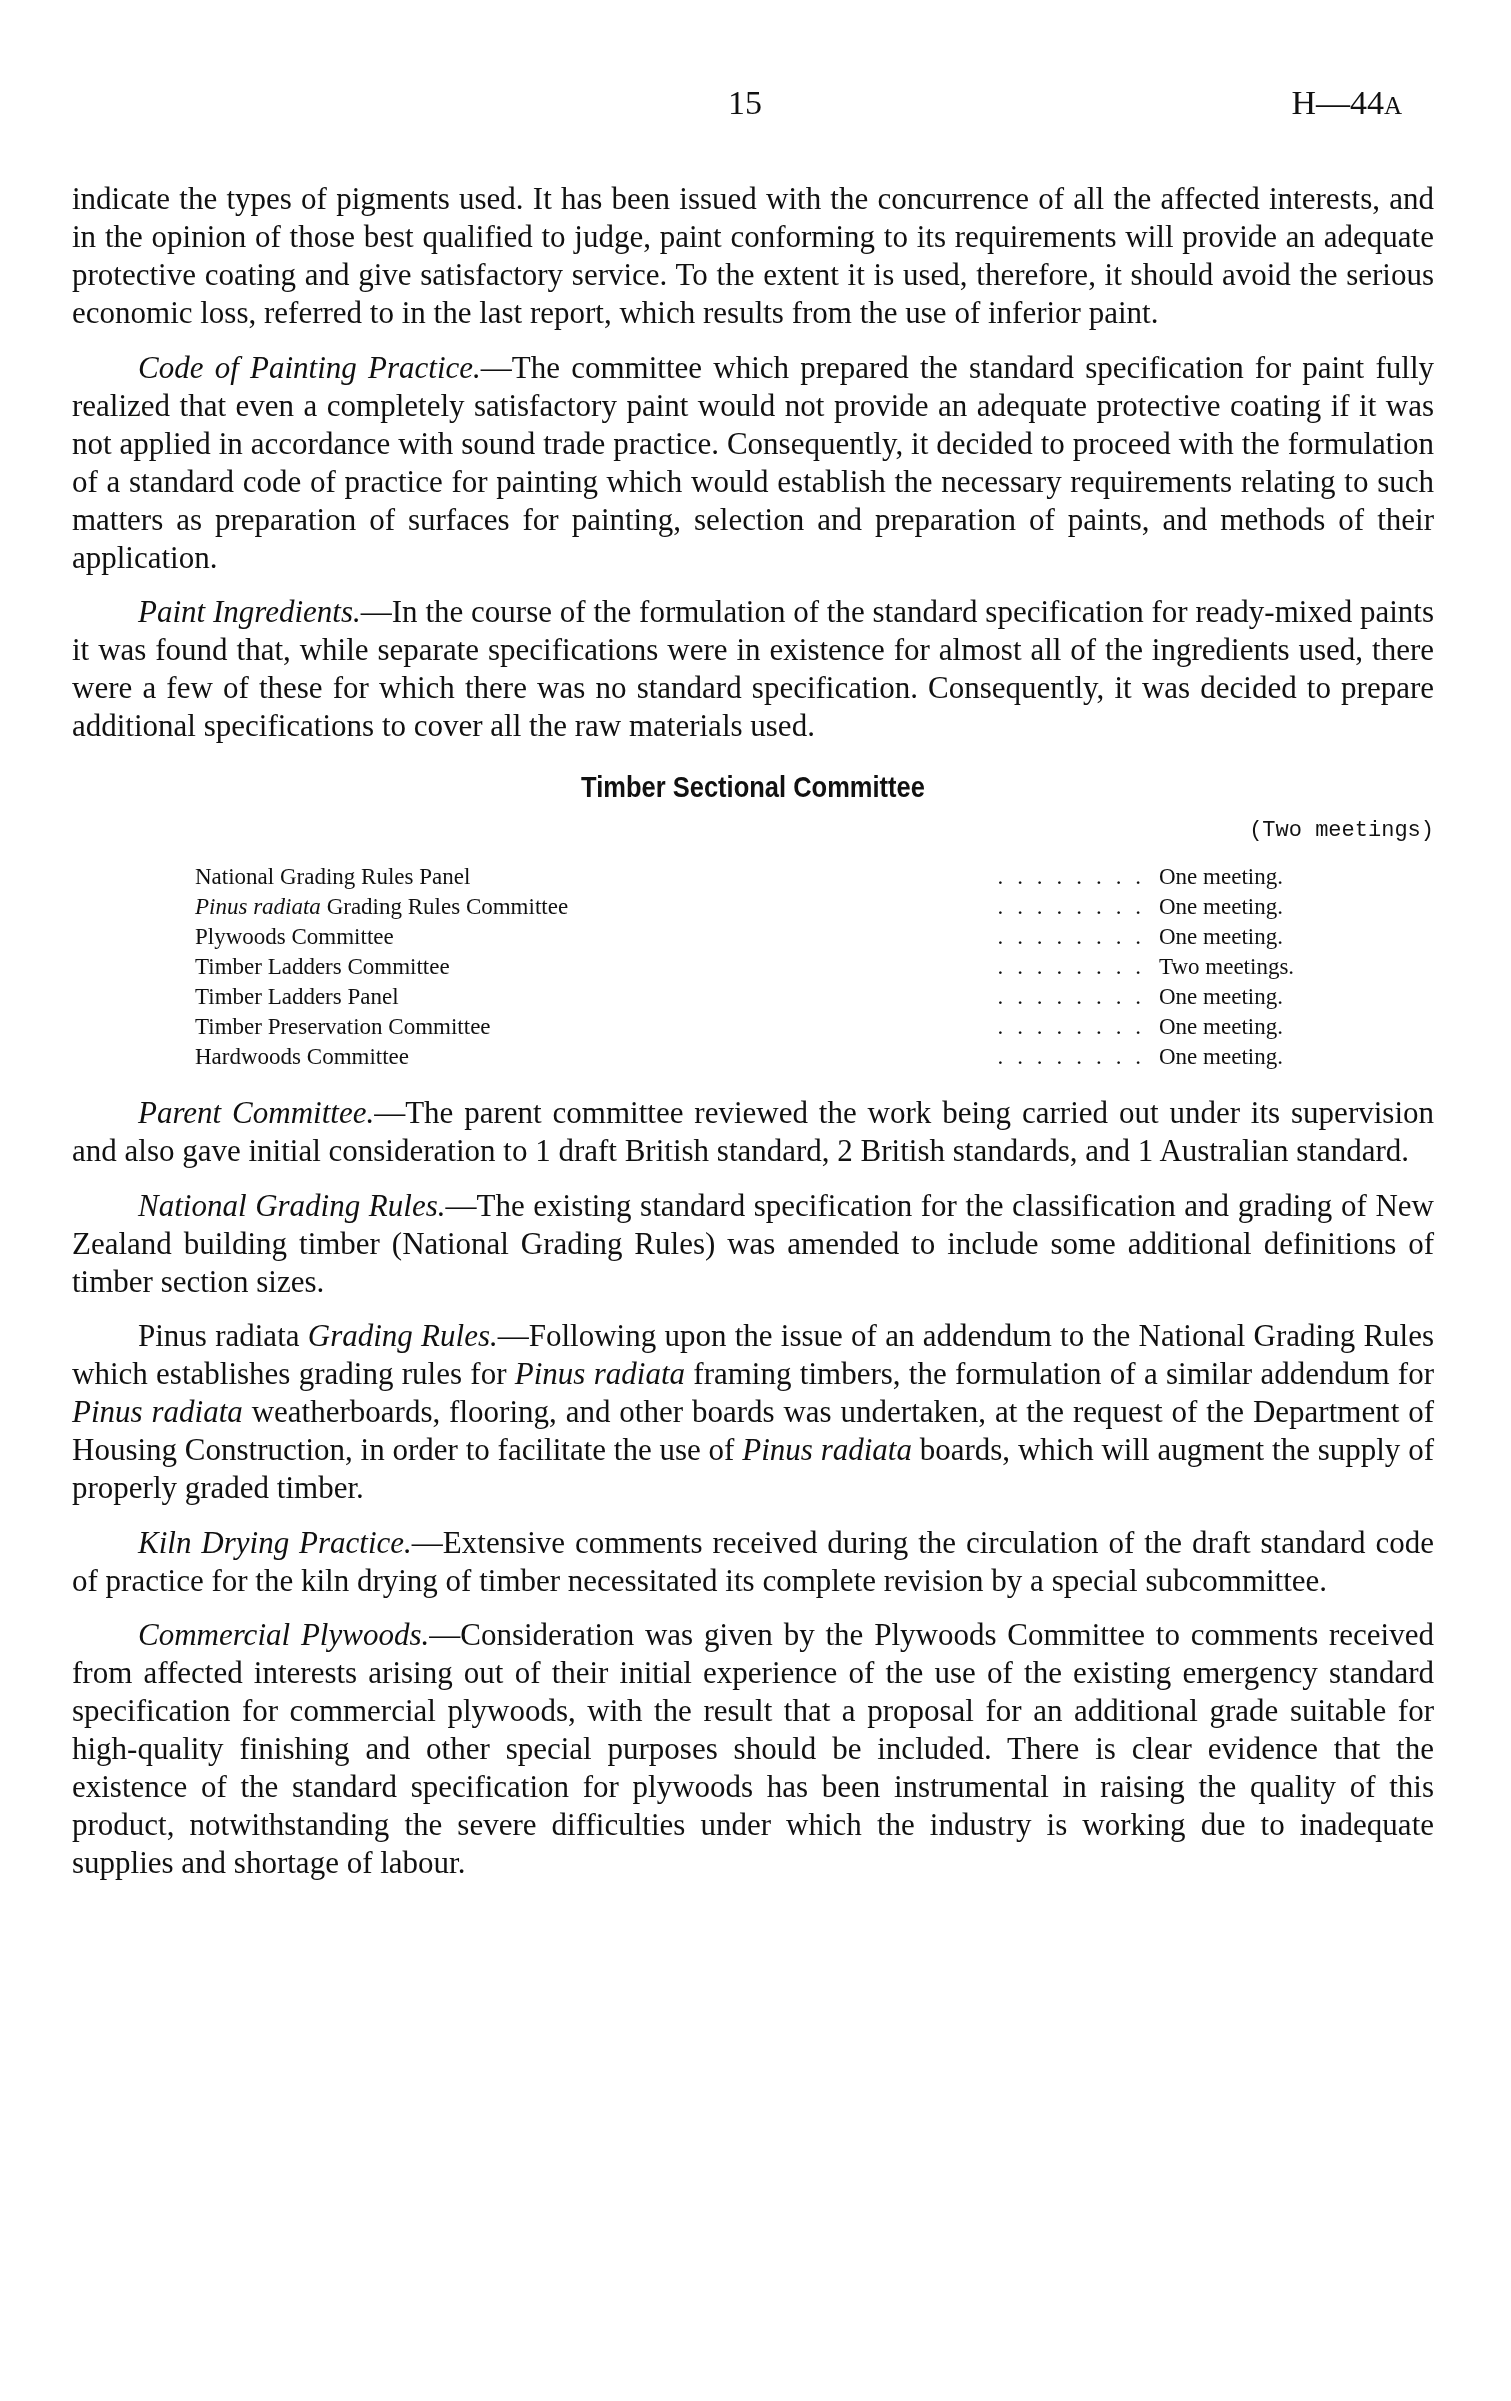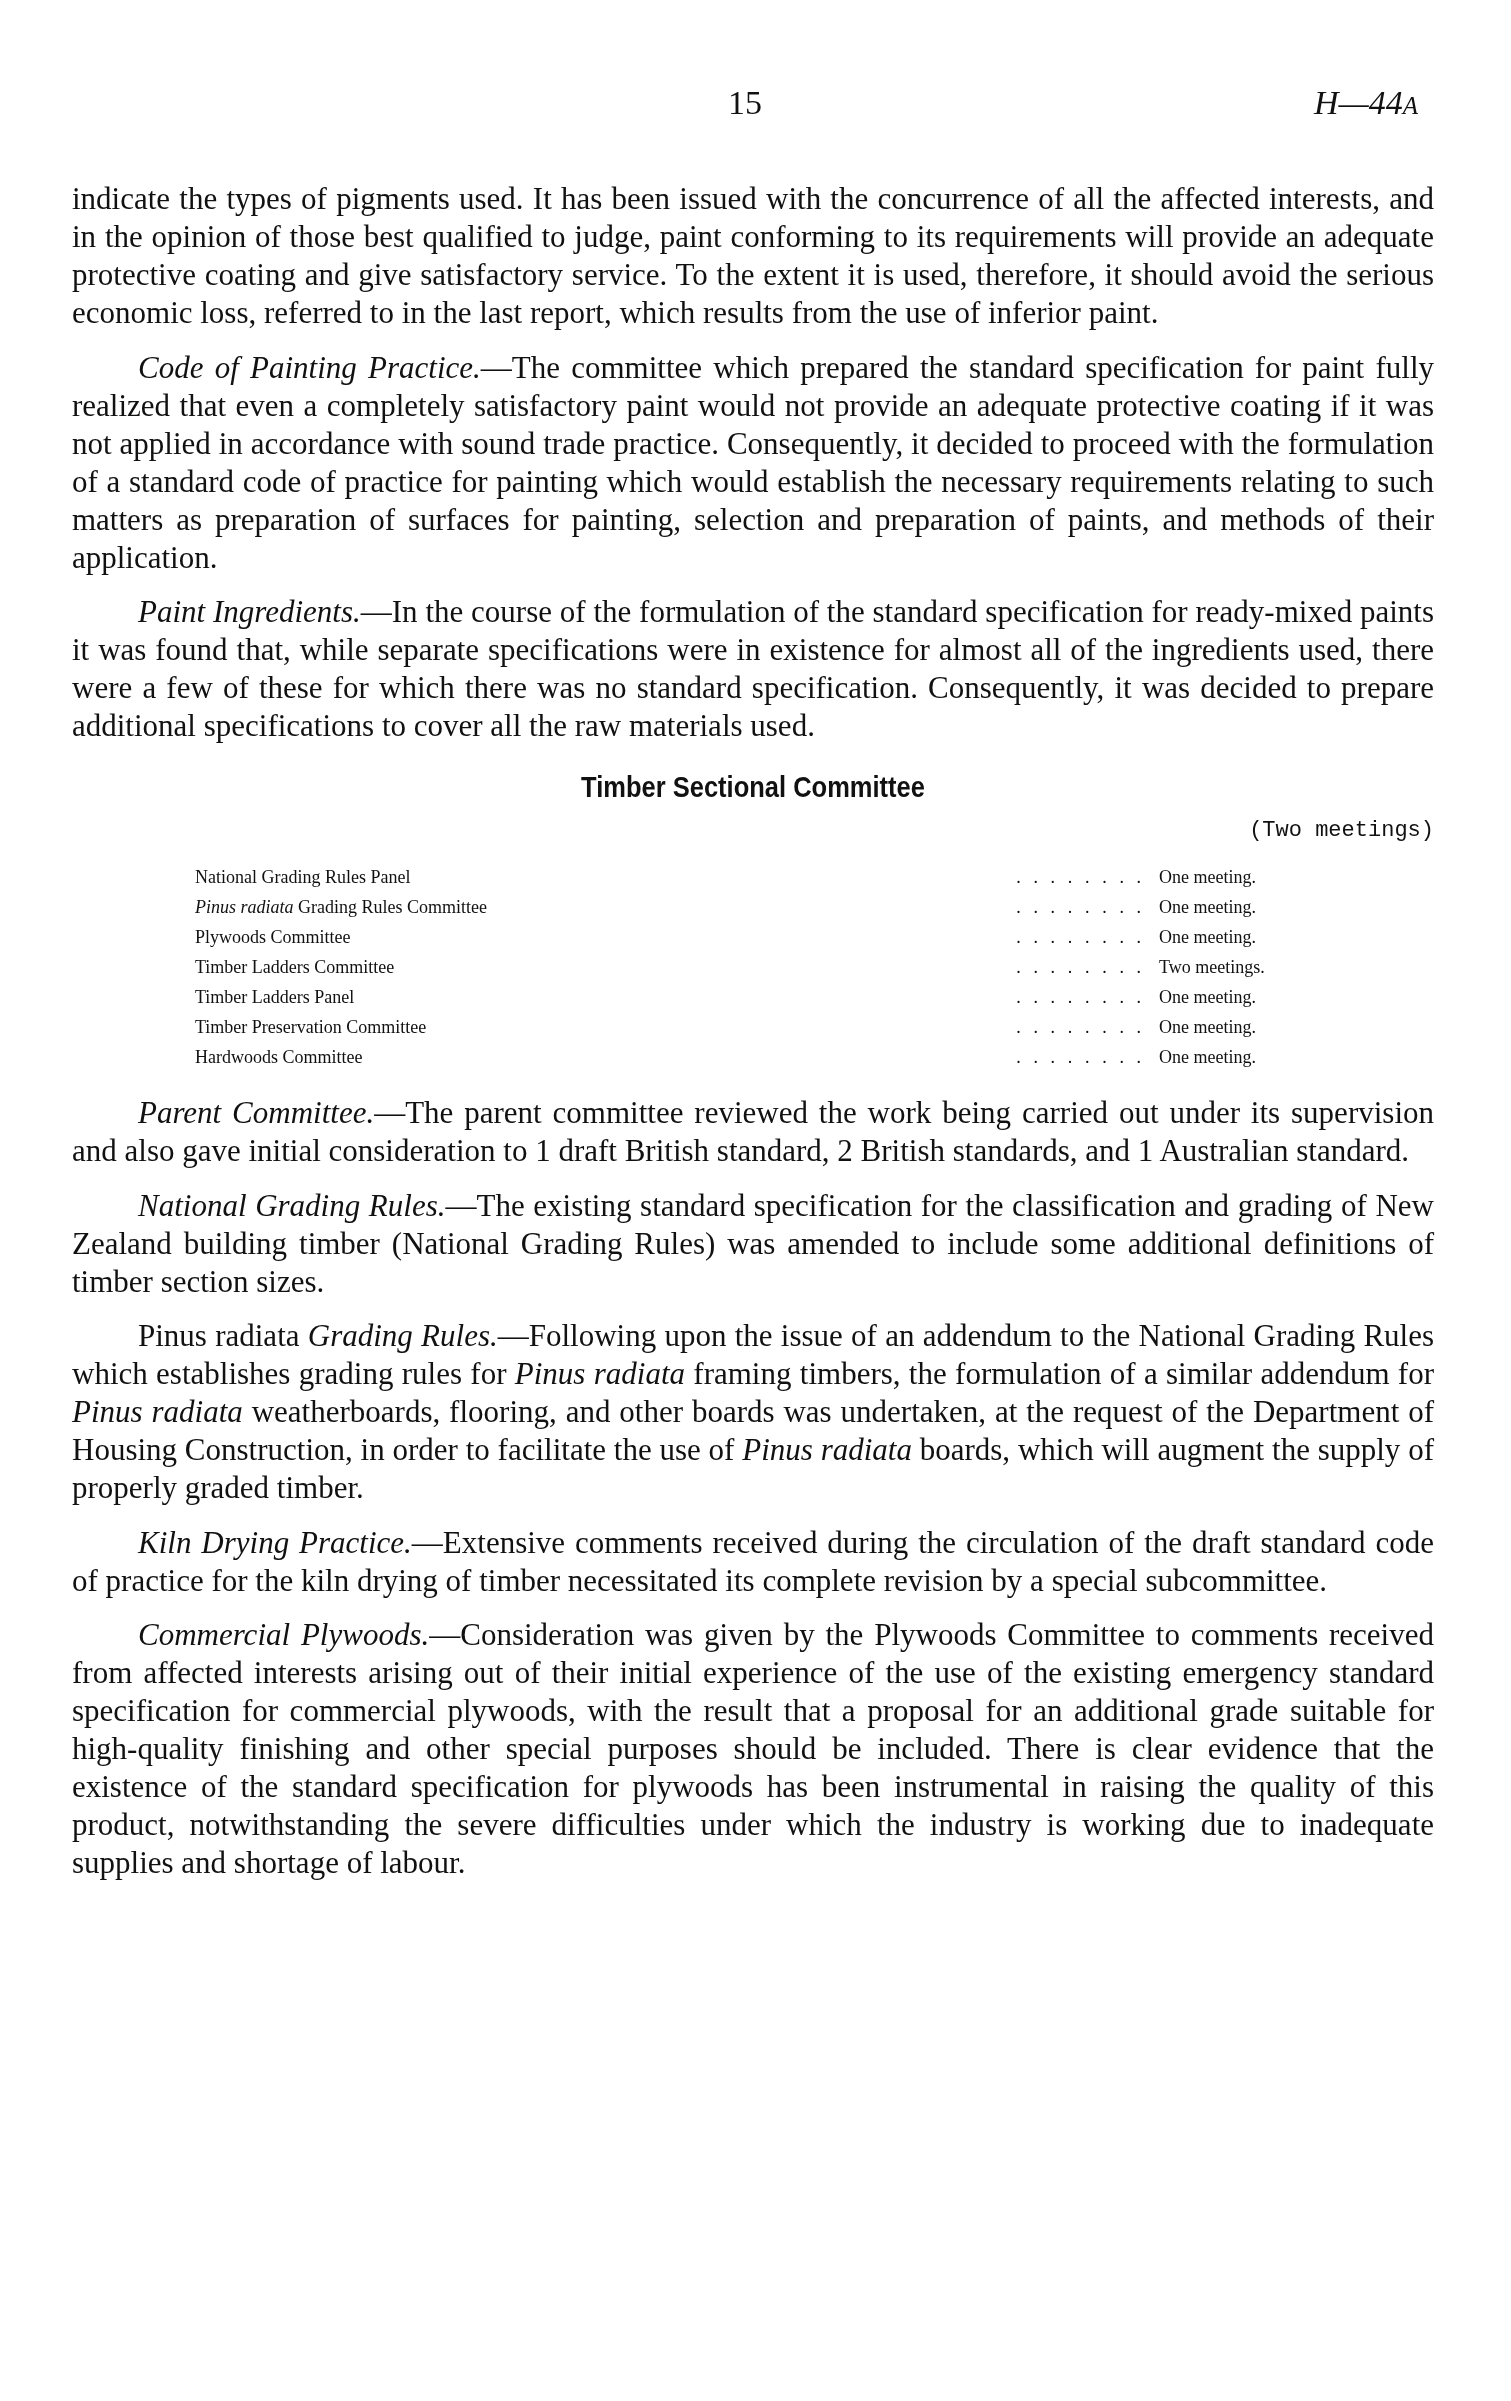--- a/index.html
+++ b/index.html
@@ -4,29 +4,29 @@
 <style>
   html, body { margin: 0; padding: 0; background: #ffffff; }
   body {
     width: 1512px; height: 2401px; position: relative; overflow: hidden;
     font-family: "Liberation Serif", "DejaVu Serif", serif;
     color: #111111;
   }
   .page { position: absolute; left: 56px; top: 0; width: 1362px; }
   .header { position: absolute; top: 84px; left: 0; width: 1362px; height: 48px; font-size: 34px; }
   .page-number { position: absolute; left: 8px; width: 1362px; text-align: center; }
-  .doc-ref { position: absolute; right: 0; font-style: italic; }
+  .doc-ref { position: absolute; right: 16px; }
   .doc-ref small { font-size: 25px; }
   .body { position: absolute; top: 180px; left: 16px; width: 1362px; font-size: 31px; line-height: 38px; }
   p { margin: 0 0 16.5px 0; text-align: justify; text-align-last: left; }
   p.indent { text-indent: 66px; }
   em { font-style: italic; }
   .section-title { text-align: center; font-family: "Liberation Sans", "DejaVu Sans", sans-serif; font-weight: bold; font-size: 30px; margin: 23.4px 0 5.5px 0; transform: scaleX(0.85); }
   .section-sub { text-align: right; font-size: 22px; margin: 0 0 12.4px 0; font-family: Liberation Mono, monospace; }
-  table.meetings { margin-left: 123px; border-collapse: collapse; font-size: 18px; line-height: 30px; margin-bottom: 22px; }
+  table.meetings { margin-left: 123px; border-collapse: collapse; font-size: 23px; line-height: 30px; margin-bottom: 22px; }
   table.meetings td { padding: 0; vertical-align: baseline; }
   td.name { width: 964px; white-space: nowrap; position: relative; }
   td.value { white-space: nowrap; }
   .leaders { position: absolute; right: 13.8px; letter-spacing: 4.1px; }
 </style>
 </head>
 <body>
 
 <div class="page">
   <div class="header">

